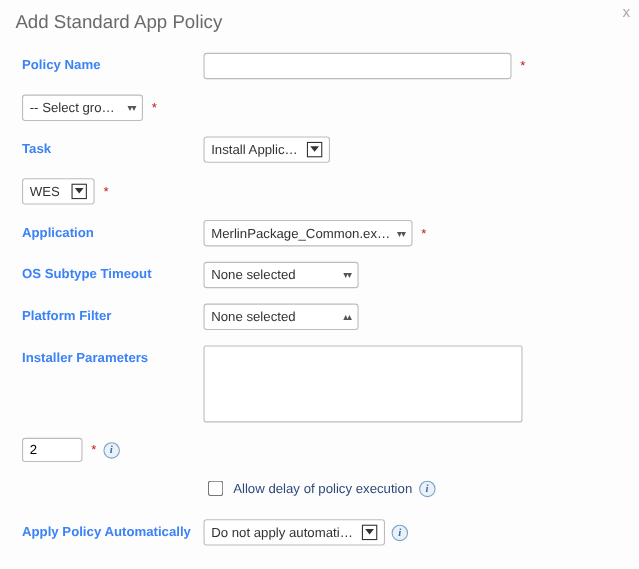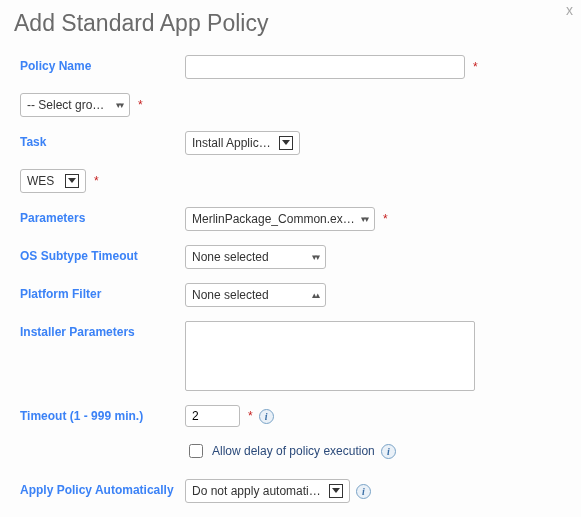--- a/index.html
+++ b/index.html
@@ -9,21 +9,21 @@
     font-size: 12px;
     color: #333;
     background: #fdfdfd;
     width: 581px;
   }
   .dialog {
     padding: 8px 12px 12px 12px;
     position: relative;
   }
   .title {
-    font-size: 23px;
+    font-size: 17px;
     color: #6a6a6a;
     font-weight: normal;
     margin: 2px 0 18px 2px;
   }
   .close-x {
     position: absolute;
     top: 2px;
     right: 8px;
     color: #aaa;
     font-size: 14px;
@@ -208,21 +208,21 @@
       <div class="ctrl">
         <div class="select-box w-os">
           <span class="sel-text">WES</span>
           <span class="chev"></span>
         </div>
         <span class="req">*</span>
       </div>
     </div>
 
     <div class="row">
-      <div class="label">Parameters</div>
+      <div class="label">Application</div>
       <div class="ctrl">
         <div class="select-box w-app">
           <span class="sel-text">MerlinPackage_Common.exe (Loc</span>
           <span class="tiny-chev">▾▾</span>
         </div>
         <span class="req">*</span>
       </div>
     </div>
 
     <div class="row">
@@ -246,21 +246,20 @@
     </div>
 
     <div class="row">
       <div class="label">Installer Parameters</div>
       <div class="ctrl">
         <textarea class="installer" style=""></textarea>
       </div>
     </div>
 
     <div class="row">
-      <div class="label">Timeout (1 - 999 min.)</div>
       <div class="ctrl">
         <input type="text" class="timeout" value="2" style="">
         <span class="req">*</span>
         <span class="info-icon">i</span>
       </div>
     </div>
 
     <div class="checkbox-row">
       <input type="checkbox" style="">
       <span class="cb-label">Allow delay of policy execution</span>

